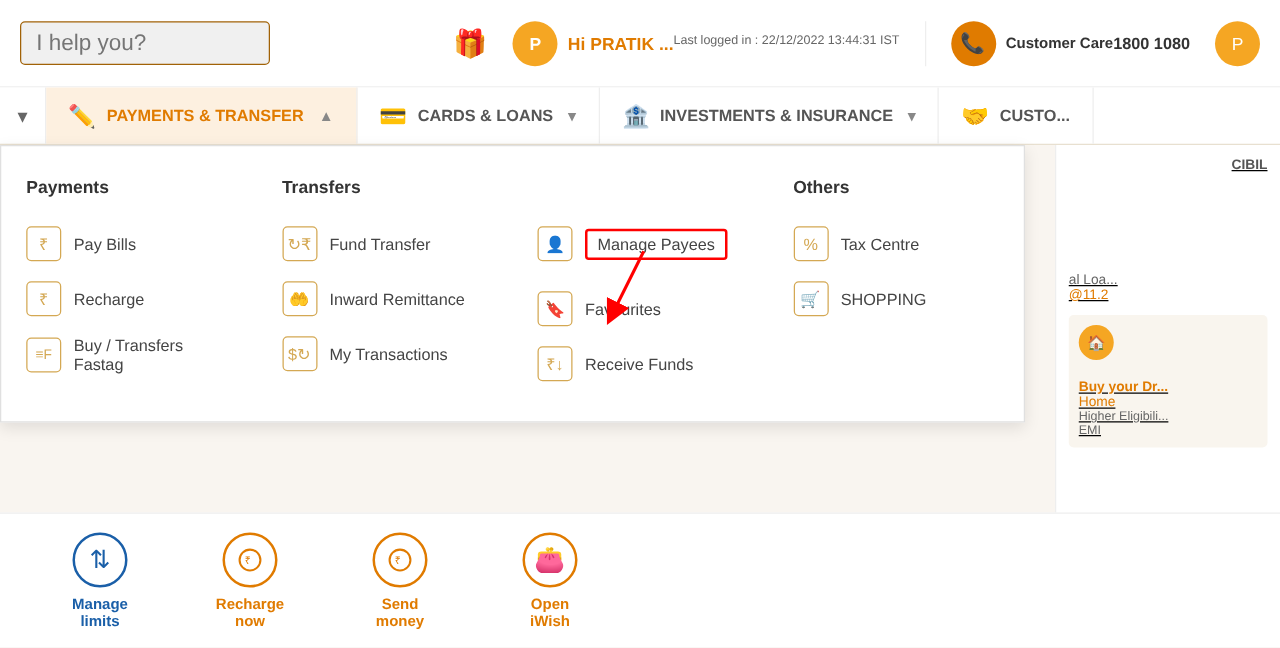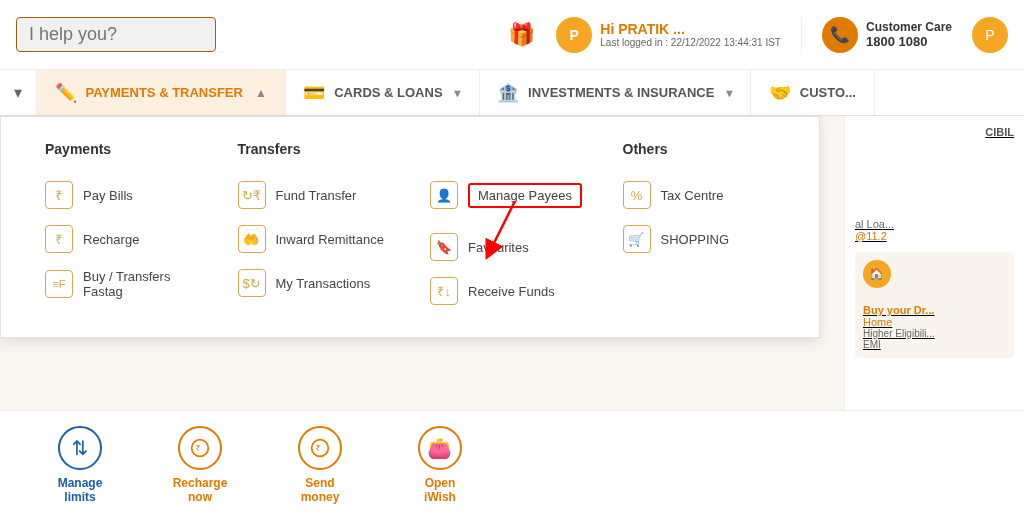--- a/index.html
+++ b/index.html
@@ -41,35 +41,35 @@
       align-items: center;
       gap: 8px;
     }
     .user-avatar {
       width: 36px; height: 36px;
       background: #f5a623;
       border-radius: 50%;
       display: flex; align-items: center; justify-content: center;
       color: white; font-weight: bold; font-size: 14px;
     }
-    .user-info { display: flex; flex-direction: column; }
+    .user-info { display: flex; flex-direction: row; }
     .user-greeting { color: #e07b00; font-weight: bold; font-size: 14px; }
     .last-logged { font-size: 10px; color: #666; }
     .customer-care {
       display: flex; align-items: center; gap: 8px;
       border-left: 1px solid #eee; padding-left: 20px;
     }
     .phone-icon-wrap {
       width: 36px; height: 36px;
       background: #e07b00;
       border-radius: 50%;
       display: flex; align-items: center; justify-content: center;
       color: white; font-size: 16px;
     }
-    .care-text { display: flex; flex-direction: column; }
+    .care-text { display: flex; flex-direction: row; }
     .care-label { font-size: 12px; color: #333; font-weight: bold; }
     .care-number { font-size: 13px; color: #333; font-weight: bold; }
 
     
     .navbar {
       background: white;
       height: 46px;
       display: flex;
       align-items: stretch;
       border-bottom: 1px solid #e8e0d0;
@@ -100,21 +100,21 @@
     
     .dropdown-menu {
       position: absolute;
       top: 46px;
       left: 0;
       background: white;
       border: 1px solid #e0e0e0;
       box-shadow: 0 4px 12px rgba(0,0,0,0.1);
       z-index: 100;
       width: 820px;
-      padding: 24px 44px;
+      padding: 24px 20px;
       display: flex;
       gap: 40px;
     }
     .menu-section { flex: 1; }
     .menu-section-title {
       font-weight: bold; font-size: 14px; color: #333;
       margin-bottom: 16px;
     }
     .menu-item {
       display: flex; align-items: center; gap: 10px;

